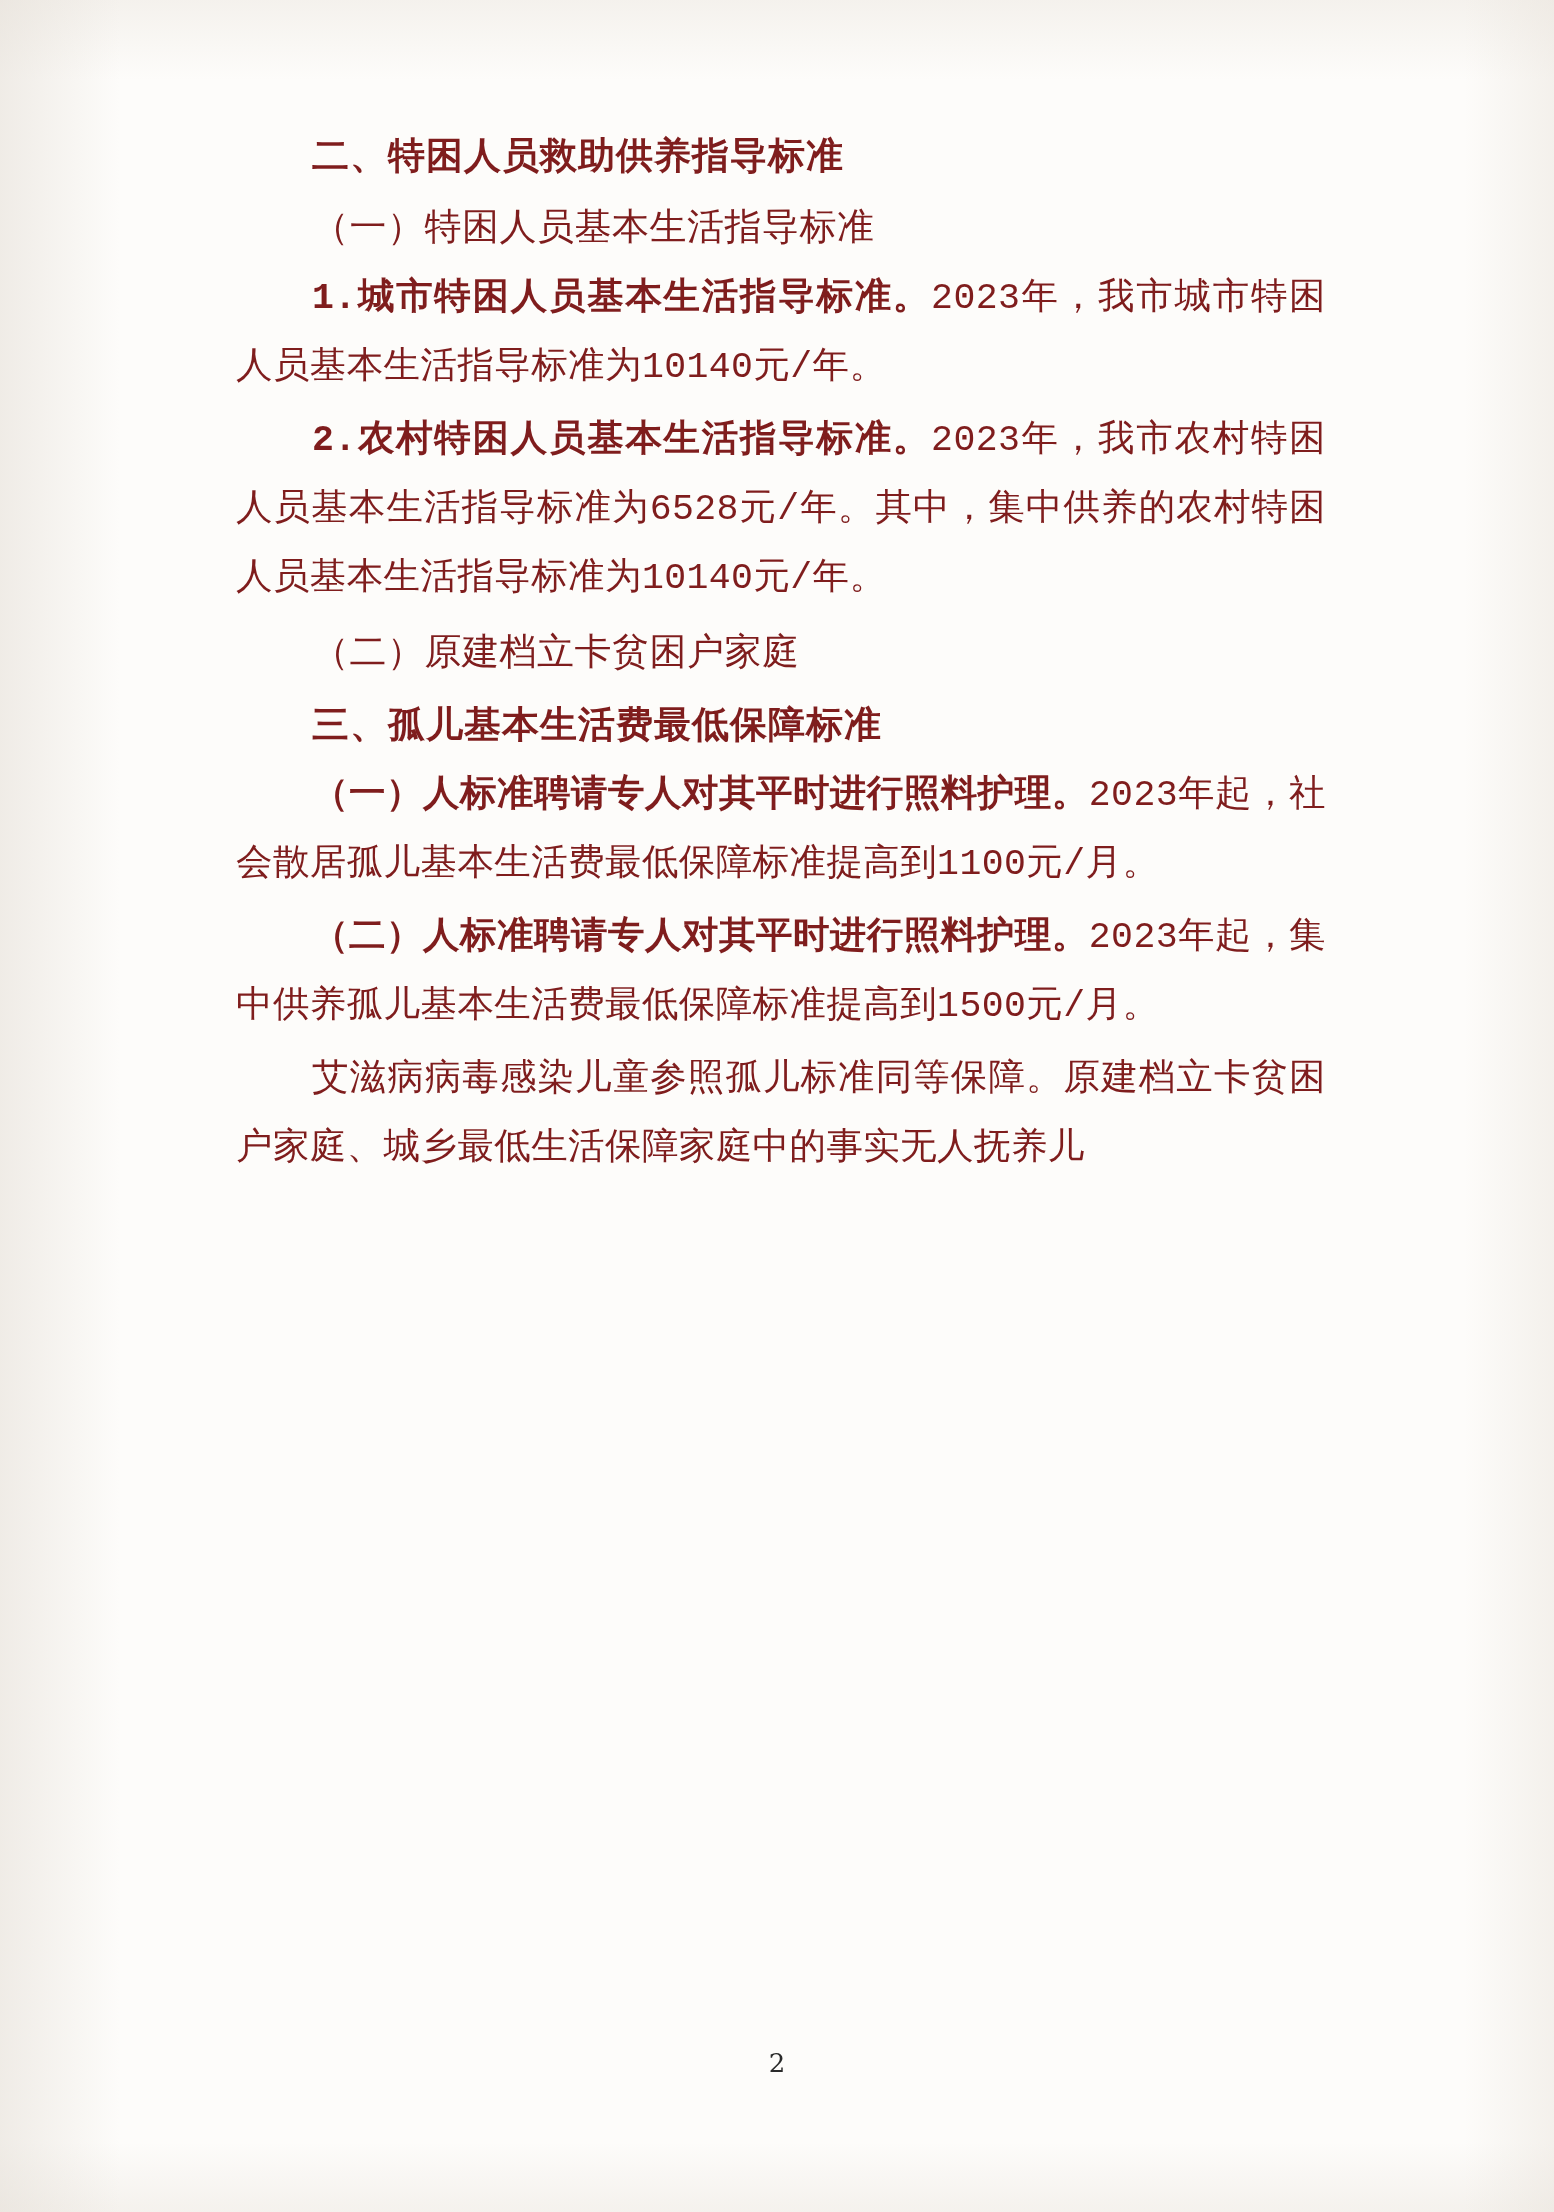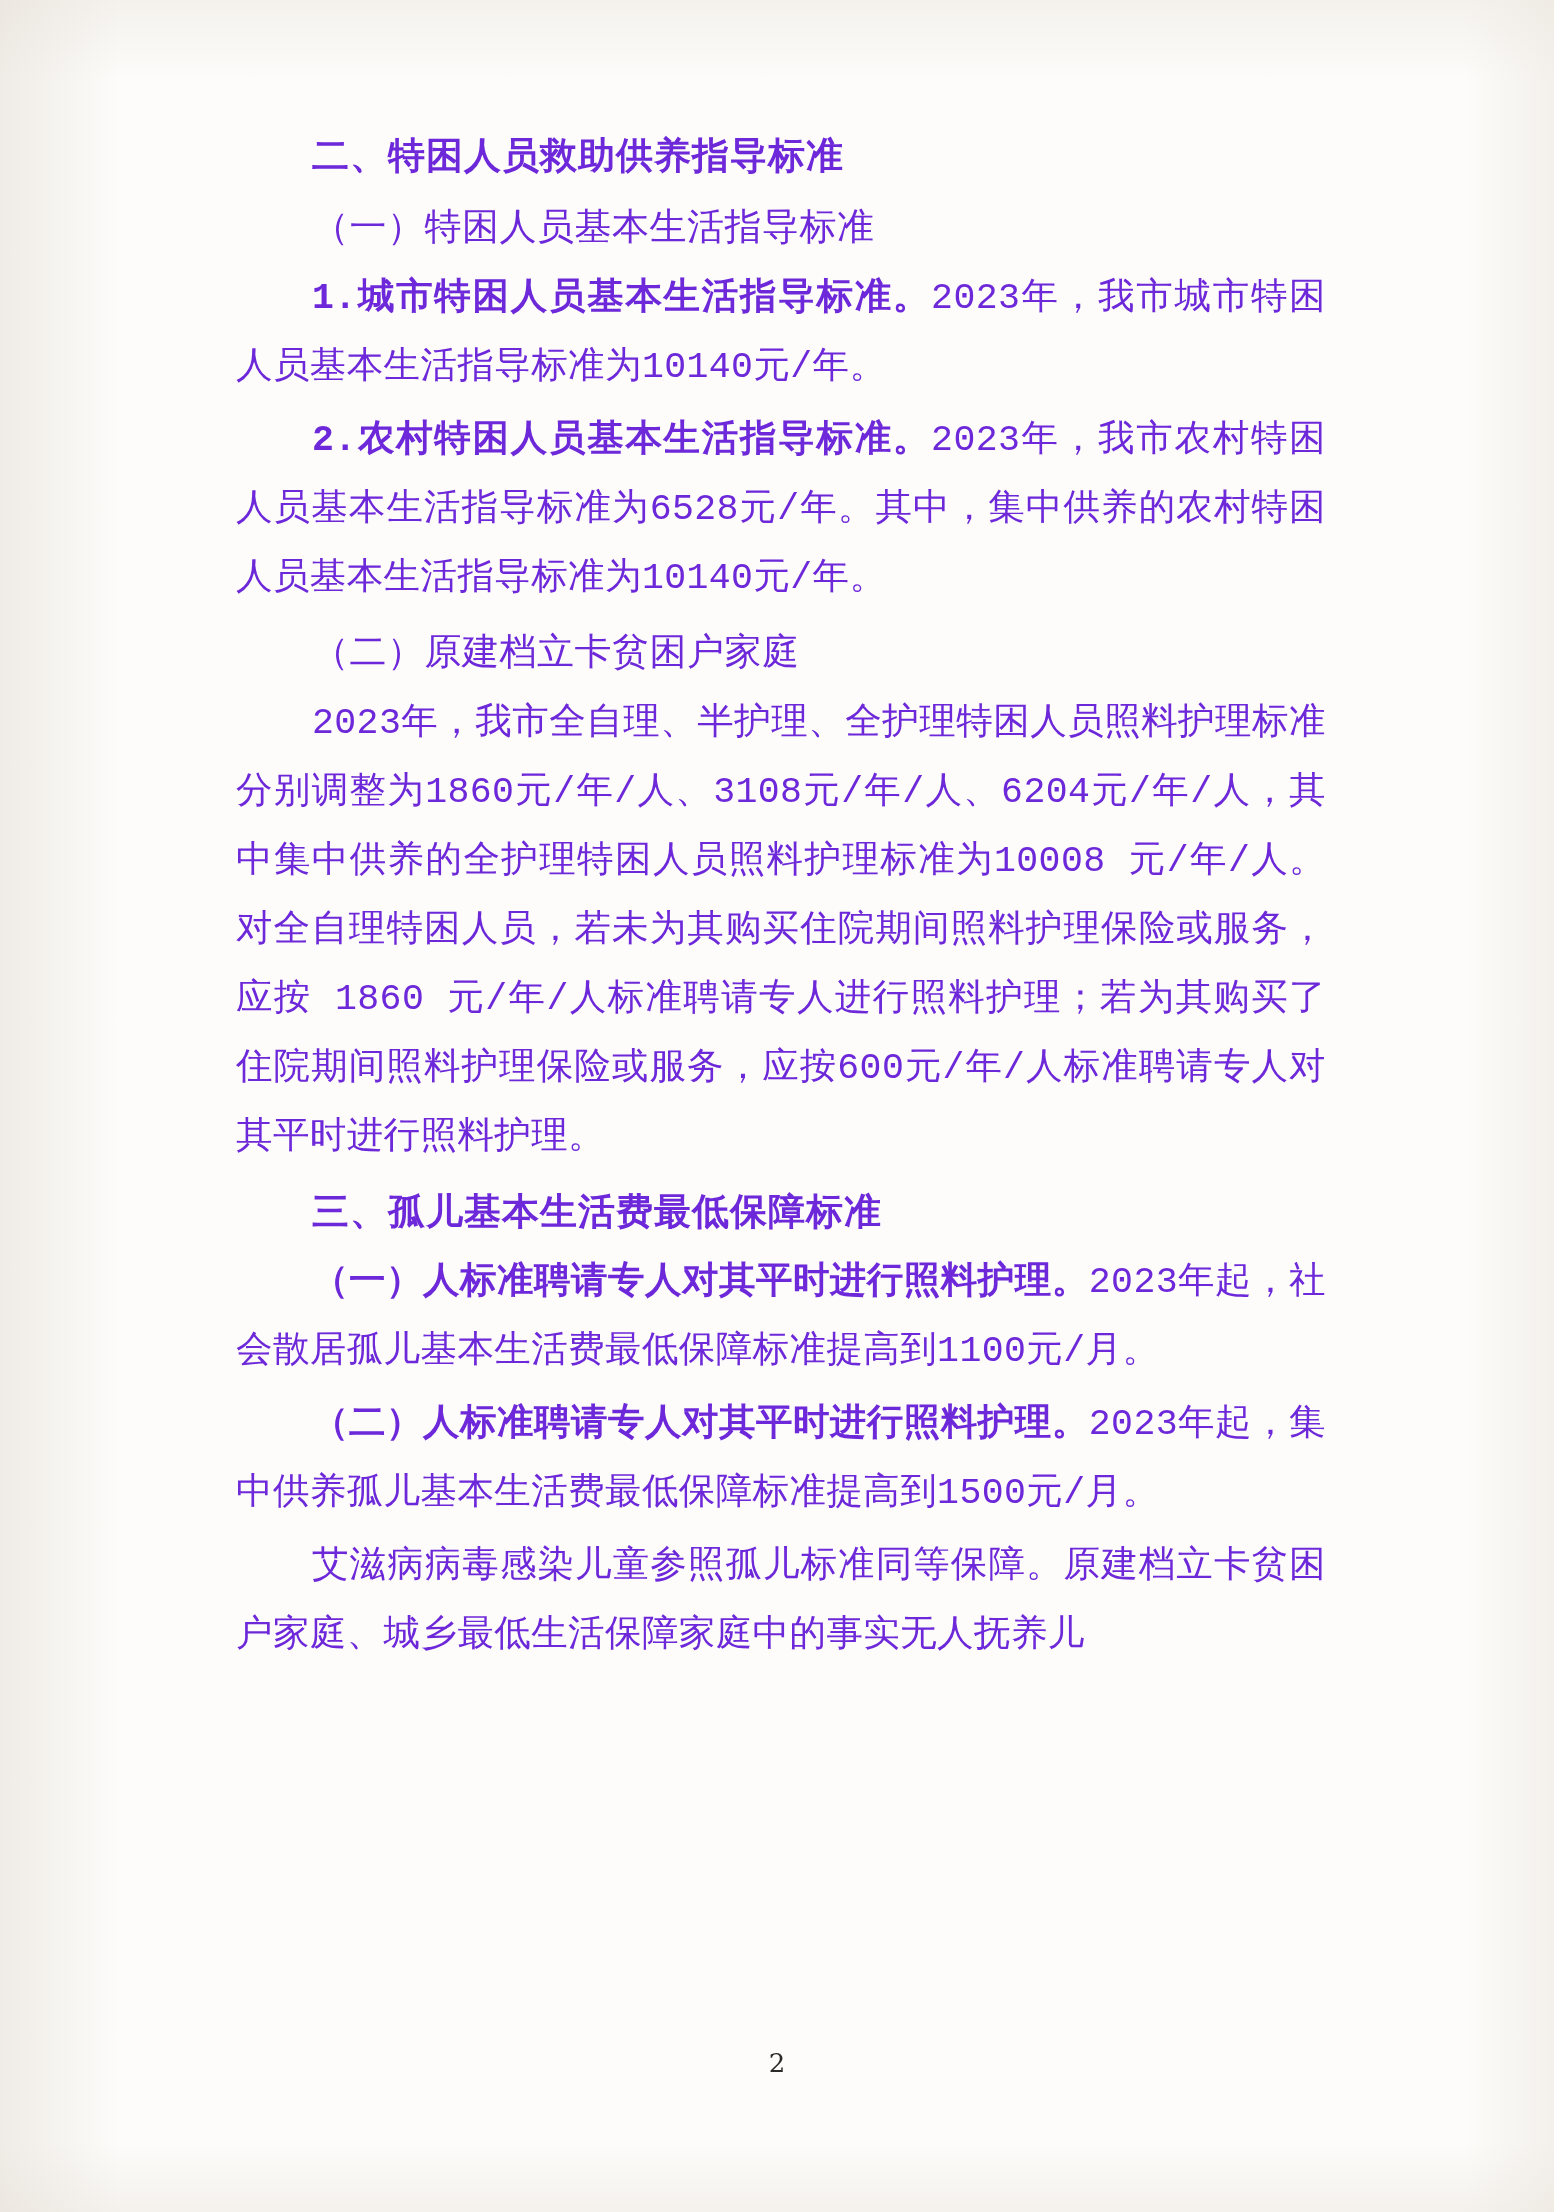--- a/index.html
+++ b/index.html
@@ -26,21 +26,21 @@
       linear-gradient(270deg, rgba(232,226,218,0.45) 0px, rgba(255,255,255,0) 90px),
       linear-gradient(180deg, rgba(236,231,224,0.5) 0px, rgba(255,255,255,0) 80px),
       linear-gradient(0deg, rgba(236,231,224,0.5) 0px, rgba(255,255,255,0) 70px);
     pointer-events: none;
   }
   .content {
     position: absolute;
     left: 236px;
     top: 120px;
     width: 1090px;
-    color: #6d28d9;
+    color: #7f1d1d;
     font-family: "DejaVu Serif", "Liberation Serif", serif;
   }
   p {
     margin: 0;
     padding: 0;
   }
   .para {
     font-size: 36.5px;
     line-height: 69px;
     text-align: justify;
@@ -97,21 +97,20 @@
     <p class="para indent">
       <span class="run-bold">1.城市特困人员基本生活指导标准。</span><span class="run-normal">2023年，我市城市特困人员基本生活指导标准为10140元/年。</span>
     </p>
 
     <p class="para indent">
       <span class="run-bold">2.农村特困人员基本生活指导标准。</span><span class="run-normal">2023年，我市农村特困人员基本生活指导标准为6528元/年。其中，集中供养的农村特困人员基本生活指导标准为10140元/年。</span>
     </p>
 
     <p class="subheading">（二）原建档立卡贫困户家庭</p>
 
-    <p class="para indent">2023年，我市全自理、半护理、全护理特困人员照料护理标准分别调整为1860元/年/人、3108元/年/人、6204元/年/人，其中集中供养的全护理特困人员照料护理标准为10008 元/年/人。对全自理特困人员，若未为其购买住院期间照料护理保险或服务，应按 1860 元/年/人标准聘请专人进行照料护理；若为其购买了住院期间照料护理保险或服务，应按600元/年/人标准聘请专人对其平时进行照料护理。</p>
 
     <p class="heading">三、孤儿基本生活费最低保障标准</p>
 
     <p class="para indent">
       <span class="run-bold">（一）人标准聘请专人对其平时进行照料护理。</span><span class="run-normal">2023年起，社会散居孤儿基本生活费最低保障标准提高到1100元/月。</span>
     </p>
 
     <p class="para indent">
       <span class="run-bold">（二）人标准聘请专人对其平时进行照料护理。</span><span class="run-normal">2023年起，集中供养孤儿基本生活费最低保障标准提高到1500元/月。</span>
     </p>

